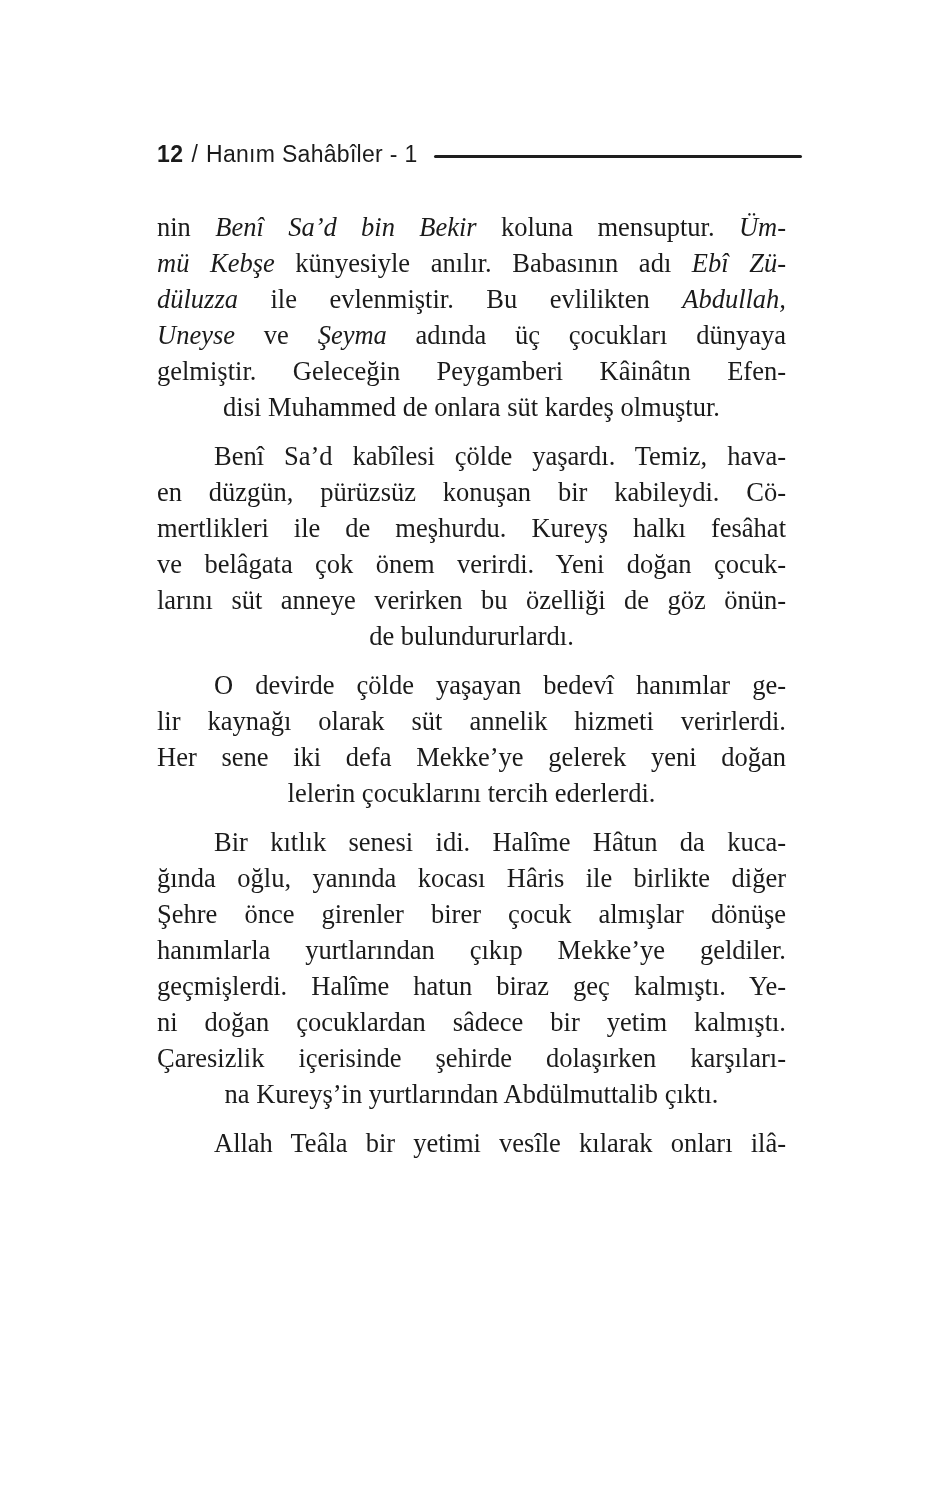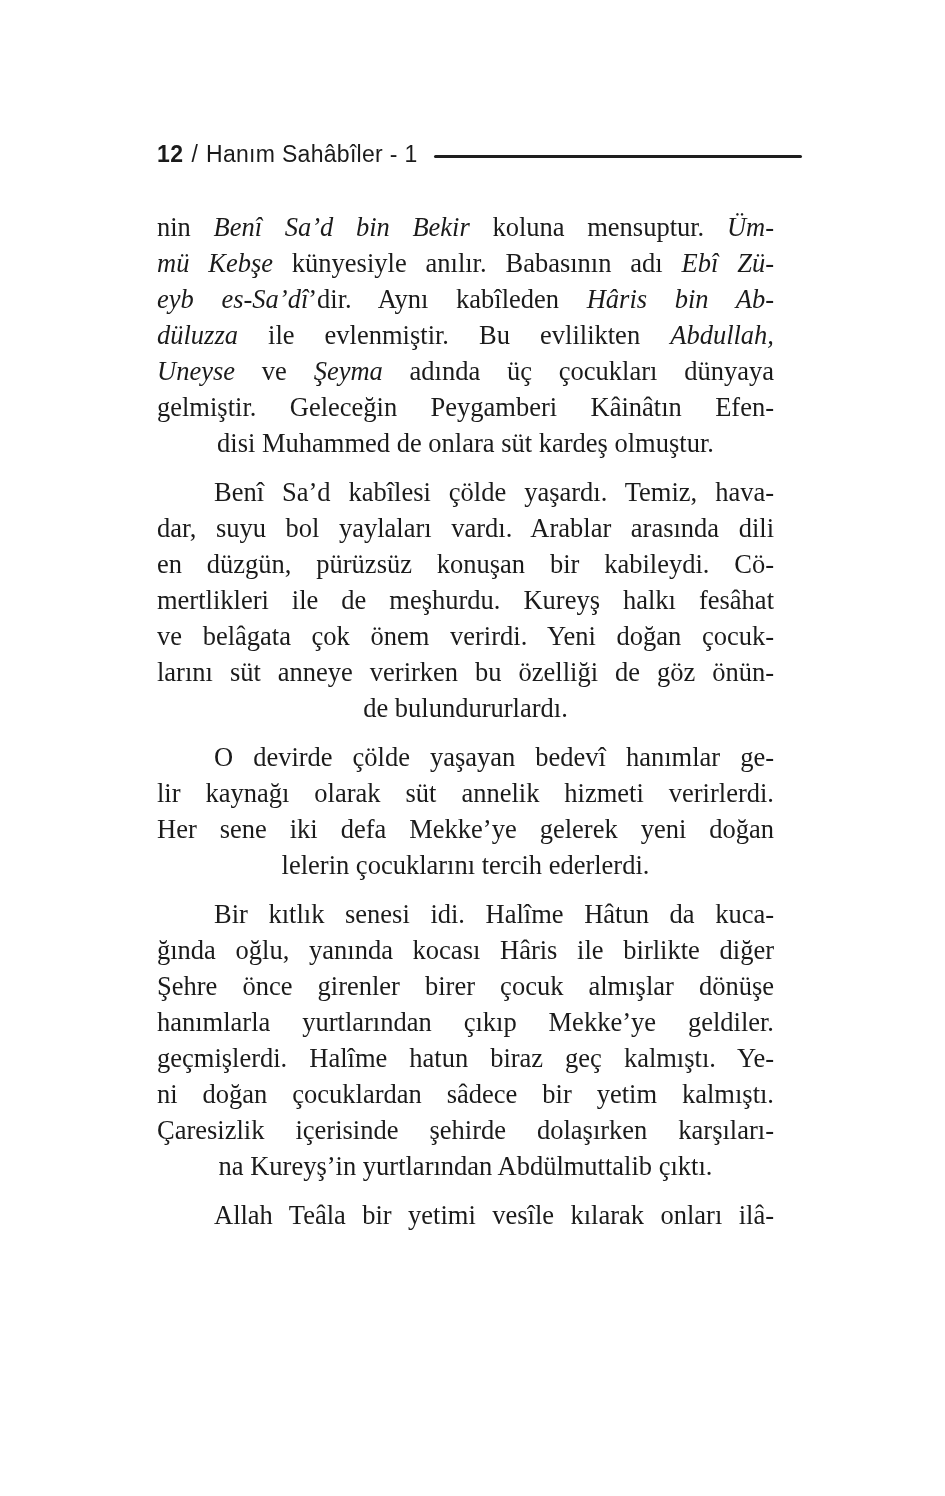--- a/index.html
+++ b/index.html
@@ -54,21 +54,21 @@
   .body-text {
     position: absolute;
     top: 209px;
     left: 157px;
     width: 633px;
     font-size: 26.5px;
     line-height: 36px;
     color: #1b1b1b;
   }
   .paragraph {
-    margin: 0 16px 13px 0;
+    margin: 0 4px 13px 0;
   }
   .line {
     text-align: center;
   }
   .line.just {
     text-align: justify;
     text-align-last: justify;
   }
   .line.indent {
     text-indent: 57px;
@@ -86,29 +86,27 @@
     <span class="pagenum">12</span>
     <span class="sep">/</span>
     <span class="booktitle">Hanım Sahâbîler - 1</span>
     <span class="rule"></span>
   </div>
 
   <div class="body-text">
       <div class="paragraph">
         <div class="line just"><span>nin </span><em>Benî Sa’d bin Bekir</em><span> koluna mensuptur. </span><em>Üm-</em></div>
         <div class="line just"><em>mü Kebşe</em><span> künyesiyle anılır. Babasının adı </span><em>Ebî Zü-</em></div>
-        <div class="line just"><em>eyb es-Sa’dî</em><span>’dir. Aynı kabîleden </span><em>Hâris bin Ab-</em></div>
         <div class="line just"><em>düluzza</em><span> ile evlenmiştir. Bu evlilikten </span><em>Abdullah,</em></div>
         <div class="line just"><em>Uneyse</em><span> ve </span><em>Şeyma</em><span> adında üç çocukları dünyaya</span></div>
         <div class="line just"><span>gelmiştir. Geleceğin Peygamberi Kâinâtın Efen-</span></div>
         <div class="line"><span>disi Muhammed de onlara süt kardeş olmuştur.</span></div>
       </div>
       <div class="paragraph">
         <div class="line just indent"><span>Benî Sa’d kabîlesi çölde yaşardı. Temiz, hava-</span></div>
-        <div class="line just"><span>dar, suyu bol yaylaları vardı. Arablar arasında dili</span></div>
         <div class="line just"><span>en düzgün, pürüzsüz konuşan bir kabileydi. Cö-</span></div>
         <div class="line just"><span>mertlikleri ile de meşhurdu. Kureyş halkı fesâhat</span></div>
         <div class="line just"><span>ve belâgata çok önem verirdi. Yeni doğan çocuk-</span></div>
         <div class="line just"><span>larını süt anneye verirken bu özelliği de göz önün-</span></div>
         <div class="line"><span>de bulundururlardı.</span></div>
       </div>
       <div class="paragraph">
         <div class="line just indent"><span>O devirde çölde yaşayan bedevî hanımlar ge-</span></div>
         <div class="line just"><span>lir kaynağı olarak süt annelik hizmeti verirlerdi.</span></div>
         <div class="line just"><span>Her sene iki defa Mekke’ye gelerek yeni doğan</span></div>

